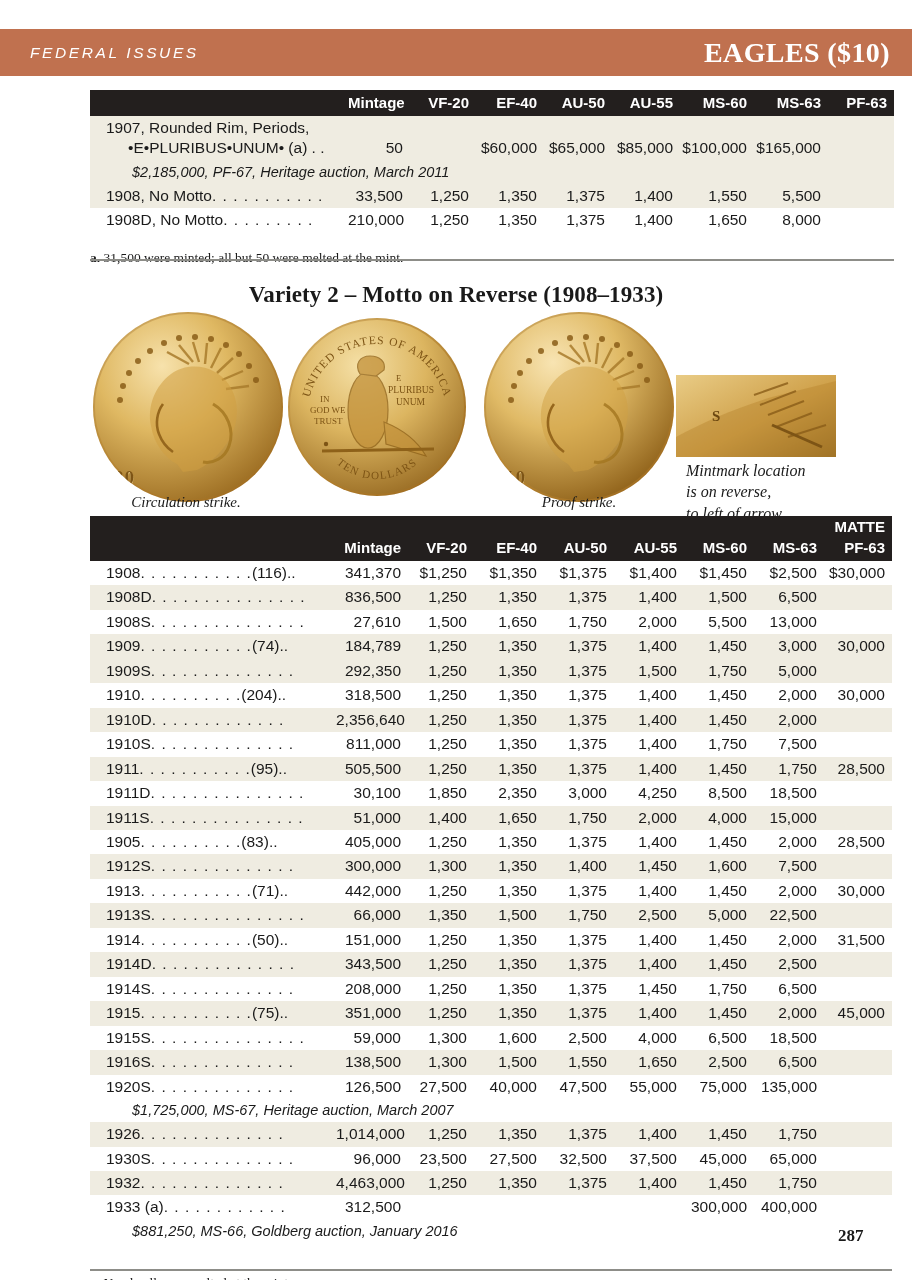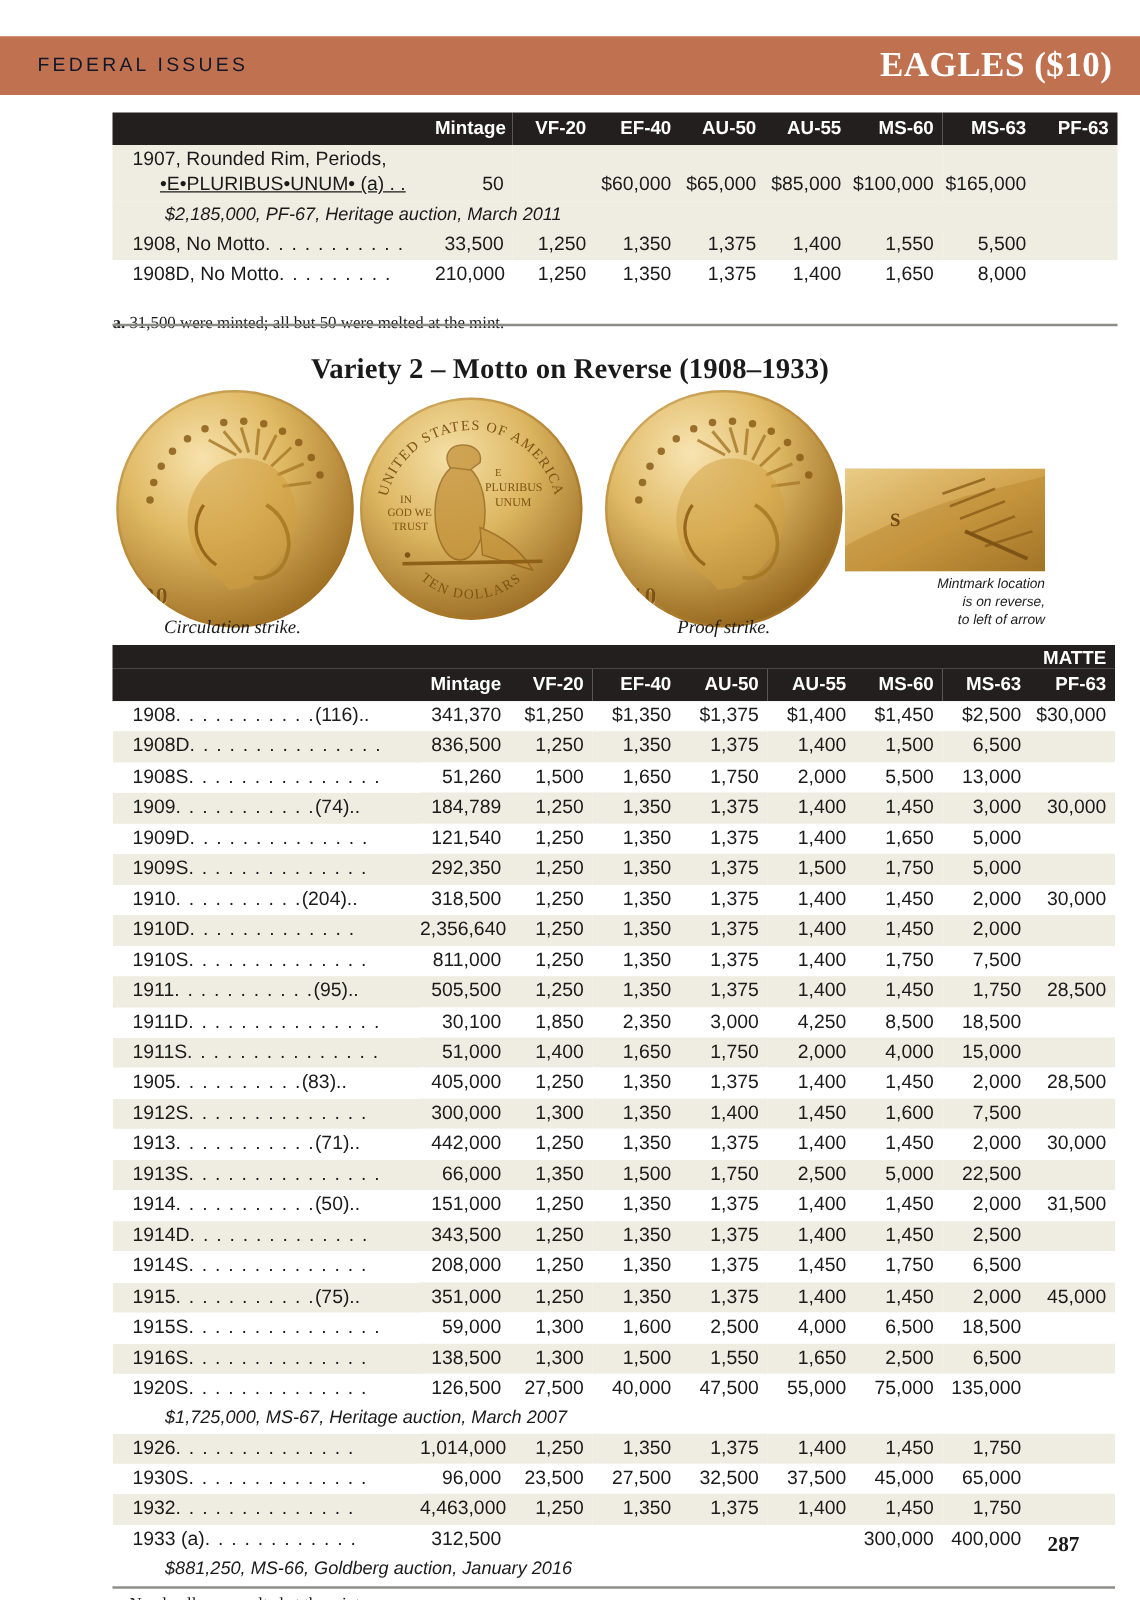--- a/index.html
+++ b/index.html
@@ -13,22 +13,23 @@
   }
 
   
   .banner{
     position:absolute;left:0;top:29px;width:912px;height:47px;
     background:#c0714f;
     display:flex;align-items:center;justify-content:space-between;
     box-sizing:border-box;padding:0 22px 0 30px;
   }
   .banner-left{
-    color:#0f172a;font-size:15.5px;letter-spacing:2.6px;font-weight:400;
+    color:#ffffff;font-size:15.5px;letter-spacing:2.6px;font-weight:400;
     font-family:"Liberation Sans", sans-serif;
+    font-style:italic;
   }
   .banner-right{
     color:#fff;font-size:28px;font-weight:bold;letter-spacing:.4px;
     font-family:"Liberation Serif", serif;
   }
 
   
   .tbl{
     position:absolute;border-collapse:collapse;
     font-size:15.5px;
@@ -103,23 +104,23 @@
     font-family:"Liberation Serif", serif;
   }
 
   
   .mintmark-img{
     position:absolute;overflow:hidden;
     background:
       radial-gradient(ellipse at 60% 40%, #f0d492 0%, #dcb35f 35%, #c09238 65%, #8e651f 100%);
   }
   .mintmark-cap{
-    position:absolute;text-align:right;
-    font-style:italic;font-size:11px;line-height:1.34;
-    font-family:Liberation Sans, sans-serif;
+    position:absolute;text-align:left;
+    font-style:italic;font-size:16px;line-height:1.34;
+    font-family:Liberation Serif, serif;
   }
 
   .pageno{
     position:absolute;font-family:"Liberation Serif", serif;
     font-weight:bold;font-size:17px;
   }
 </style>
 </head>
 <body>
 
@@ -150,21 +151,21 @@
       <th>AU-55</th>
       <th>MS-60</th>
       <th>MS-63</th>
       <th>PF-63</th>
     </tr>
   </thead>
   <tbody id="t1body">
       <tr class="alt">
         <td class="lbl">
           <div>1907, Rounded Rim, Periods,</div>
-          <div style="padding-left: 22px; text-decoration: underline;">•E•PLURIBUS•UNUM• (a)  . . </div>
+          <div style="padding-left: 22px;">•E•PLURIBUS•UNUM• (a)  . . </div>
         </td>
         <td style="vertical-align: bottom;">50</td>
         <td style="vertical-align: bottom;"></td>
         <td style="vertical-align: bottom;">$60,000</td>
         <td style="vertical-align: bottom;">$65,000</td>
         <td style="vertical-align: bottom;">$85,000</td>
         <td style="vertical-align: bottom;">$100,000</td>
         <td style="vertical-align: bottom;">$165,000</td>
         <td style="vertical-align: bottom;"></td>
       </tr>
@@ -410,50 +411,39 @@
         <td>1,250</td>
         <td>1,350</td>
         <td>1,375</td>
         <td>1,400</td>
         <td>1,500</td>
         <td>6,500</td>
         <td></td>
       </tr>
       <tr class="plain">
         <td class="lbl" style="position: relative;"><span>1908S</span><span class="dots">. . . . . . . . . . . . . . .</span></td>
-        <td>51,260</td>
+        <td>27,610</td>
         <td>1,500</td>
         <td>1,650</td>
         <td>1,750</td>
         <td>2,000</td>
         <td>5,500</td>
         <td>13,000</td>
         <td></td>
       </tr>
       <tr class="alt">
         <td class="lbl" style="position: relative;"><span>1909</span><span class="dots">. . . . . . . . . . .</span><span>(74)..</span></td>
         <td>184,789</td>
         <td>1,250</td>
         <td>1,350</td>
         <td>1,375</td>
         <td>1,400</td>
         <td>1,450</td>
         <td>3,000</td>
         <td>30,000</td>
-      </tr>
-      <tr class="plain">
-        <td class="lbl" style="position: relative;"><span>1909D</span><span class="dots">. . . . . . . . . . . . . .</span></td>
-        <td>121,540</td>
-        <td>1,250</td>
-        <td>1,350</td>
-        <td>1,375</td>
-        <td>1,400</td>
-        <td>1,650</td>
-        <td>5,000</td>
-        <td></td>
       </tr>
       <tr class="alt">
         <td class="lbl" style="position: relative;"><span>1909S</span><span class="dots">. . . . . . . . . . . . . .</span></td>
         <td>292,350</td>
         <td>1,250</td>
         <td>1,350</td>
         <td>1,375</td>
         <td>1,500</td>
         <td>1,750</td>
         <td>5,000</td>

